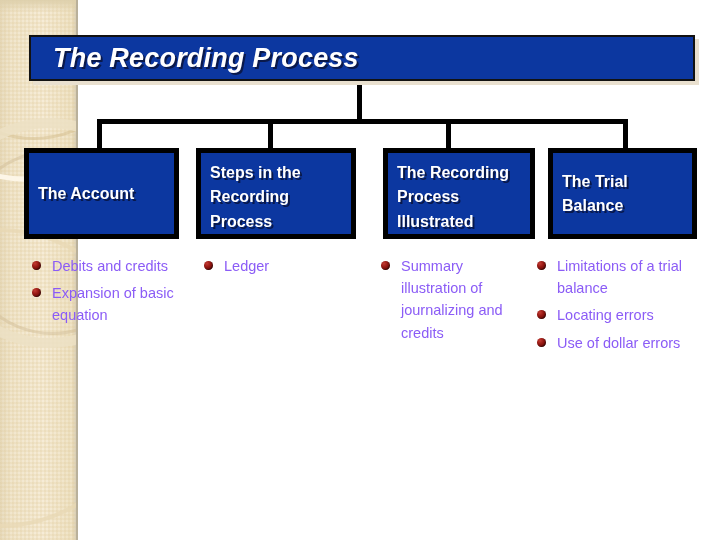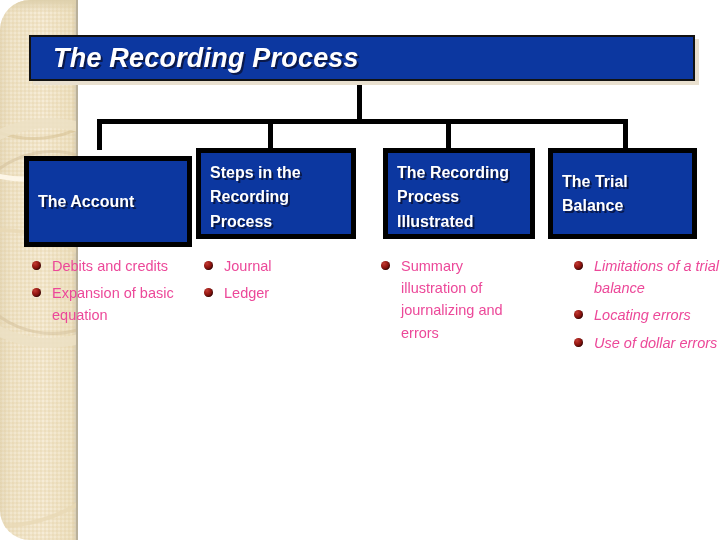--- a/index.html
+++ b/index.html
@@ -9,21 +9,20 @@
     width: 720px; height: 540px;
     overflow: hidden;
     background: #ffffff;
     font-family: "Liberation Sans", sans-serif;
   }
   #slide {
     position: relative;
     width: 720px; height: 540px;
     background: #ffffff;
     overflow: hidden;
-    border-radius: 30px;
   }
 
   
   #left-band {
     position: absolute; left: 0; top: 0;
     width: 78px; height: 540px;
     background:
       repeating-linear-gradient(0deg, rgba(222,200,150,.22) 0 2px, rgba(255,255,255,0) 2px 4px),
       repeating-linear-gradient(90deg, rgba(222,200,150,.22) 0 2px, rgba(255,255,255,0) 2px 4px),
       linear-gradient(90deg, #e8dcc0 0%, #f1e6cd 14%, #f6ecd7 55%, #efe3c6 92%, #cdc3ad 100%);
@@ -125,21 +124,21 @@
   
   .bullet-list {
     position: absolute;
     margin: 0; padding: 0;
     list-style: none;
   }
   .bullet-list li {
     position: relative;
     padding-left: 22px;
     margin-bottom: 5px;
-    color: #ec4899;
+    color: #8b5cf6;
     font-size: 14.5px;
     line-height: 1.53;
   }
   .bullet-list li .bullet-dot {
     position: absolute;
     left: 2px; top: 6px;
     width: 9px; height: 9px;
     border-radius: 50%;
     background: radial-gradient(circle at 33% 28%, #c43a32 0%, #931712 42%, #5d0604 100%);
     box-shadow: inset -1px -1px 1px rgba(0,0,0,.45);
@@ -165,62 +164,58 @@
     <div class="title-text">The Recording Process</div>
   </div>
 
   <div class="conn" style="left:357px; top:85px;  width:5px;   height:36px;"></div>
   <div class="conn" style="left:97px;  top:119px; width:531px; height:5px;"></div>
   <div class="conn" style="left:97px;  top:119px; width:5px;   height:31px;"></div>
   <div class="conn" style="left:268px; top:119px; width:5px;   height:31px;"></div>
   <div class="conn" style="left:446px; top:119px; width:5px;   height:31px;"></div>
   <div class="conn" style="left:623px; top:119px; width:5px;   height:31px;"></div>
 
-  <div class="hdr-box v-center" style="left:24px; top:156px; width:168px; height:91px;">
+  <div class="hdr-box v-center" style="left:24px; top:148px; width:155px; height:91px;">
     <div class="hdr-text">The Account</div>
   </div>
   <ul class="bullet-list" style="left:30px; top:255px; width:155px;">
     <li>
       <span class="bullet-dot"></span>
       <span>Debits and credits</span>
     </li>
     <li>
       <span class="bullet-dot"></span>
       <span>Expansion of basic equation</span>
     </li>
   </ul>
 
   <div class="hdr-box v-top" style="left:196px; top:148px; width:160px; height:91px;">
     <div class="hdr-text">Steps in the Recording Process</div>
   </div>
   <ul class="bullet-list" style="left:202px; top:255px; width:160px;">
     <li>
       <span class="bullet-dot"></span>
-      <span>Journal</span>
-    </li>
-    <li>
-      <span class="bullet-dot"></span>
       <span>Ledger</span>
     </li>
   </ul>
 
   <div class="hdr-box v-top" style="left:373px; top:148px; width:152px; height:91px;margin-left:10px;">
     <div class="hdr-text">The Recording Process Illustrated</div>
   </div>
   <ul class="bullet-list" style="left:379px; top:255px; width:146px;">
     <li>
       <span class="bullet-dot"></span>
-      <span>Summary illustration of journalizing and errors</span>
+      <span>Summary illustration of journalizing and credits</span>
     </li>
   </ul>
 
   <div class="hdr-box v-center" style="left:548px; top:148px; width:149px; height:91px;padding-left:11px;">
     <div class="hdr-text">The Trial Balance</div>
   </div>
-  <ul class="bullet-list" style="left:572px; top:255px; width:148px;font-style:italic;">
+  <ul class="bullet-list" style="left:535px; top:255px; width:148px;">
     <li>
       <span class="bullet-dot"></span>
       <span>Limitations of a trial balance</span>
     </li>
     <li>
       <span class="bullet-dot"></span>
       <span>Locating errors</span>
     </li>
     <li>
       <span class="bullet-dot"></span>

